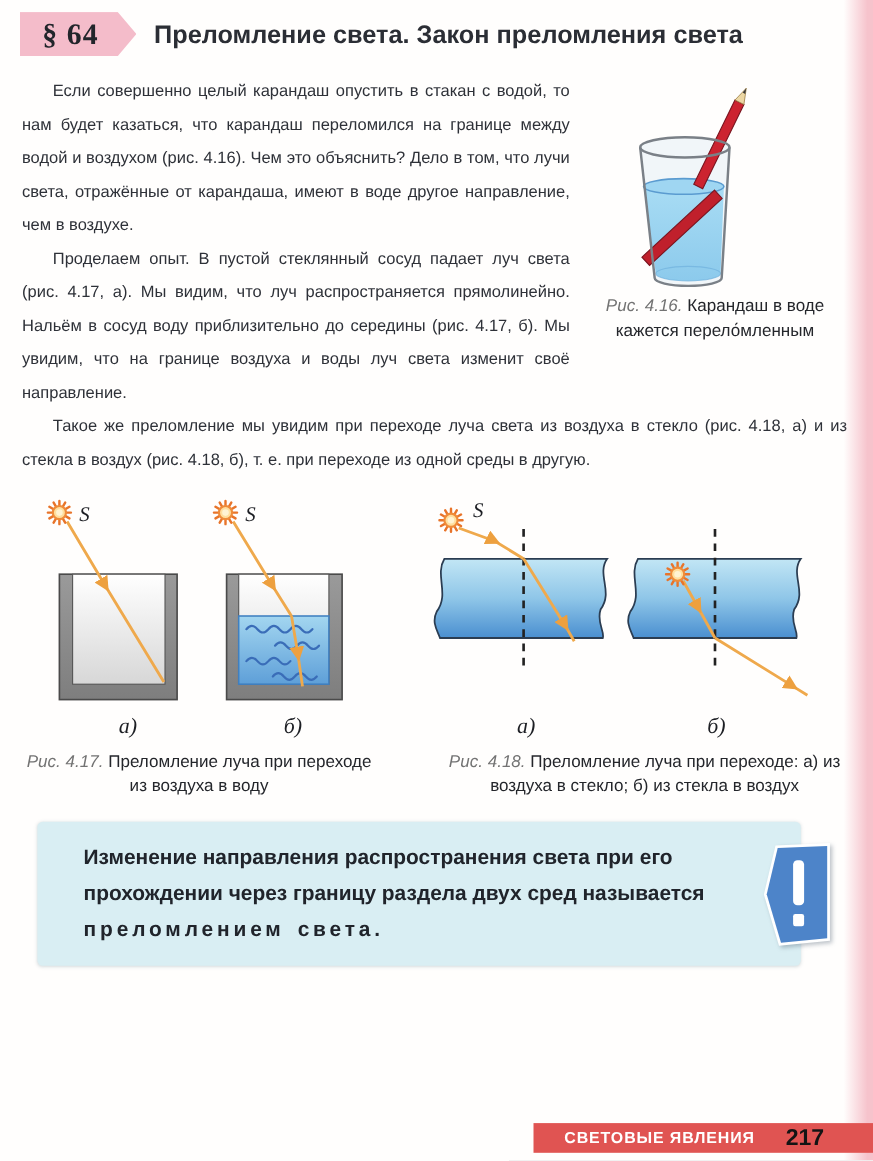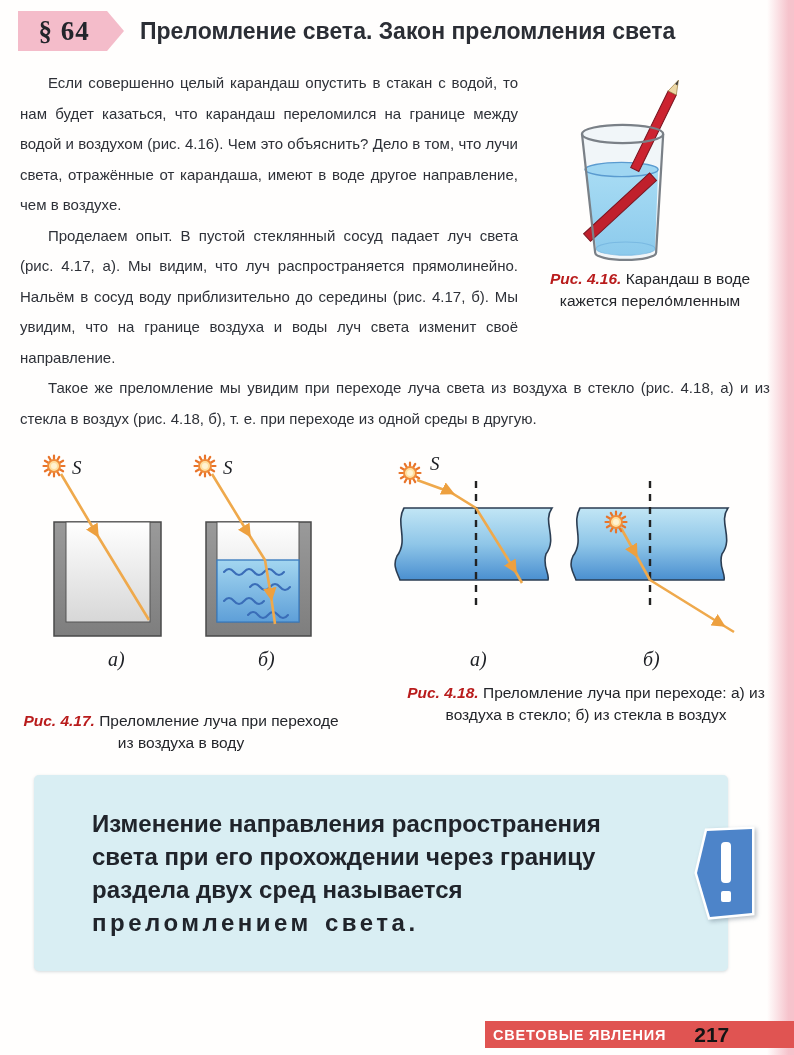--- a/index.html
+++ b/index.html
@@ -35,56 +35,56 @@
     font-size:15px; line-height:30.5px;
   }
   
   .fig416{
     float:right; width:240px; margin:2px 0 4px 12px; text-align:center;
   }
   .fig416 svg{display:block; margin:0 auto;}
   .figcaption{
     font-size:15.5px; line-height:21.5px; color:#24262b; text-align:center;
   }
-  .figlabel{color:#b91c1c; font-weight:bold; font-style:italic;}
+  .figlabel{color:#737373; font-weight:normal; font-style:italic;}
   
   .figures-row{display:flex; margin:14px 0 0 18px;}
   .figures-row svg{display:block;}
   .figblock-418{margin-left:40px;}
   svg text.slabel{
     font-family:"Liberation Serif", serif; font-style:italic;
     font-size:19px; fill:#1d1f24;
   }
   svg text.ablabel{
     font-family:"Liberation Serif", serif; font-style:italic;
     font-size:20px; fill:#1d1f24;
   }
   
   .captions-row{display:flex; margin-top:6px;}
-  .figcap417{width:330px; margin-left:16px;margin-top:28px;}
+  .figcap417{width:330px; margin-left:16px;}
   .figcap418{width:372px; margin-left:54px;}
   
   .definition{
     position:relative; margin:22px 66px 0 34px; background:#d9eef3;
     border-radius:5px; padding:16px 66px 16px 42px;
     box-shadow:0 1px 3px rgba(90,120,130,.25);
   }
   .definition p{
-    margin:16px; font-weight:bold; font-size:24px; line-height:33px; color:#20242b;
+    margin:0; font-weight:bold; font-size:19px; line-height:33px; color:#20242b;
   }
   .def-emph{letter-spacing:3.5px; word-spacing:3px;}
   .bang{
     position:absolute; right:-28px; top:50%; transform:translateY(-50%);
     filter:drop-shadow(2px 2px 2px rgba(60,80,100,.35));
   }
   
   .footer{
     position:absolute; right:0; bottom:7px; width:309px; height:27px;
     background:#e05452; z-index:2; display:flex; align-items:center;
-    padding-left:8px; box-sizing:border-box;
+    padding-left:28px; box-sizing:border-box;
   }
   .footer .ftitle{
     color:#ffffff; font-weight:bold; font-size:14.5px; letter-spacing:.8px;
   }
   .footer .pagenum{
     color:#141414; font-weight:600; font-size:21px; margin-left:28px;
   }
 </style>
 </head>
 <body>

